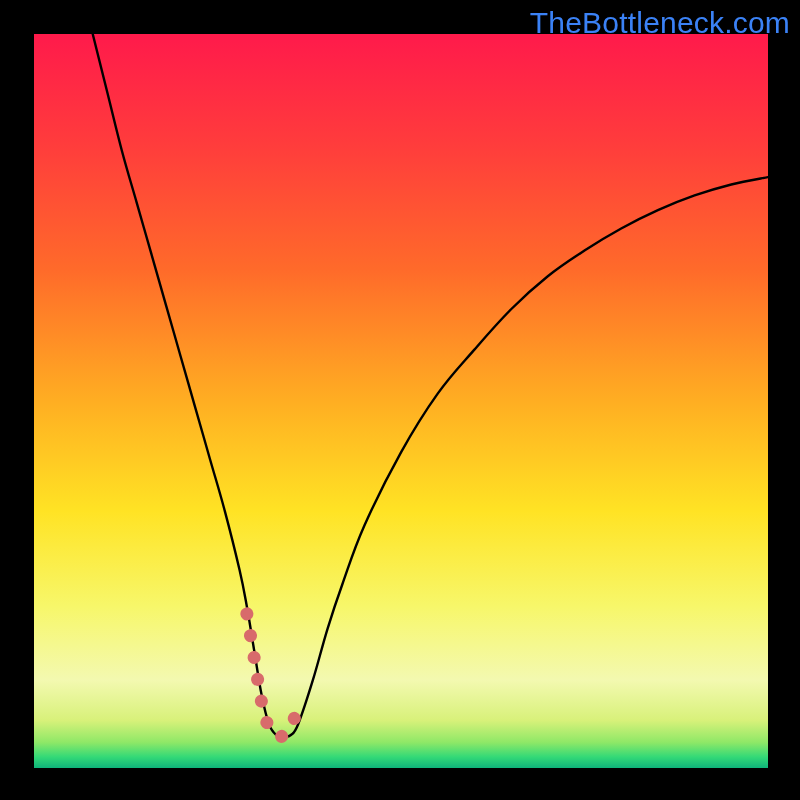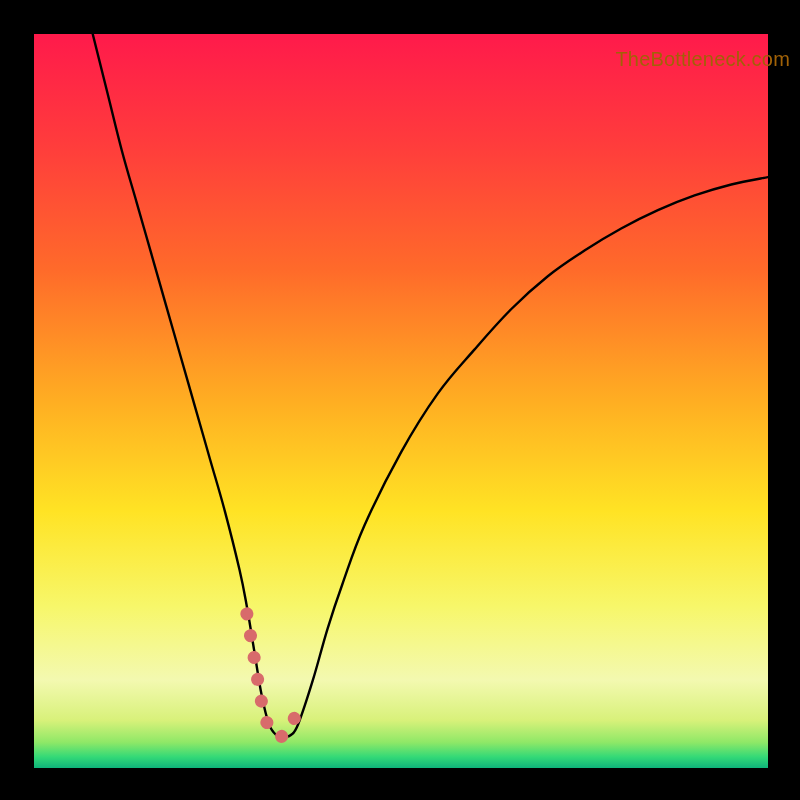--- a/index.html
+++ b/index.html
@@ -13,26 +13,25 @@
   }
   .frame {
     position: absolute;
     inset: 0;
     background: #000;
   }
   .watermark {
     position: absolute;
     top: 6px;
     right: 10px;
-    color: #a16207;
-    font-size: 20px;
+    color: #3b82f6;
+    font-size: 30px;
     letter-spacing: 0.2px;
     font-weight: 500;
     z-index: 5;
-    margin-top: 42px;
   }
   .plot {
     position: absolute;
     left: 34px;
     top: 34px;
     width: 734px;
     height: 734px;
   }
   .plot svg {
     width: 100%;

